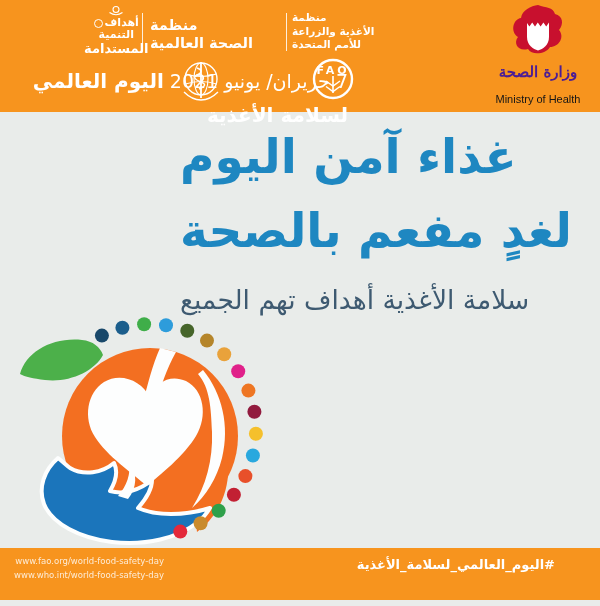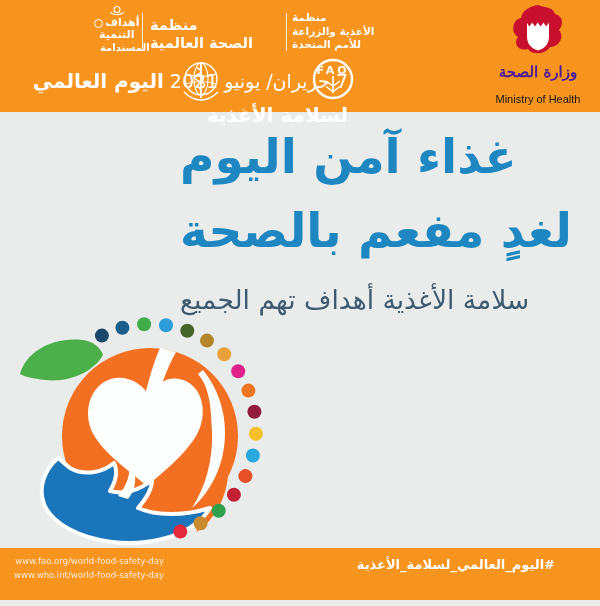--- a/index.html
+++ b/index.html
@@ -10,21 +10,21 @@
   
   .header{position:absolute;top:0;left:0;width:600px;height:112px;background:var(--orange);}
   .org{position:absolute;display:flex;align-items:center;color:#fff;flex-direction:column;}
   .sep{position:absolute;top:13px;width:1px;height:38px;background:rgba(255,255,255,.85);}
   
   .sdg{left:84px;top:5px;flex-direction:column;align-items:center;justify-content:space-between;}
   .sdg .txt{direction:rtl;text-align:center;font-weight:bold;line-height:1.12;}
   .sdg .l1{font-size:11px;display:flex;align-items:center;gap:2px;direction:rtl;justify-content:center;}
   .ring{display:inline-block;width:7px;height:7px;border:1.6px solid #fff;border-radius:50%;}
   .sdg .l2{font-size:11px;}
-  .sdg .l3{font-size:10px;letter-spacing:.2px;margin-left:16px;}
+  .sdg .l3{font-size:13px;letter-spacing:.2px;}
   
   .who{left:150px;top:11px;gap:6px;}
   .who .txt{direction:rtl;text-align:left;font-weight:bold;font-size:14.5px;line-height:1.25;margin-top:5px;}
   
   .fao{left:292px;top:9px;gap:5px;}
   .fao .txt{direction:rtl;text-align:left;font-weight:bold;font-size:10.5px;line-height:1.3;margin-top:2px;}
   
   .ministry{position:absolute;right:12px;top:4px;width:100px;text-align:center;}
   .ministry .ar{font-family:"DejaVu Serif",serif;font-weight:bold;font-size:15px;color:#4c1d95;direction:rtl;margin-top:1px;}
   .ministry .en{font-family:Liberation Sans, sans-serif;font-size:11px;color:#161616;margin-top:12px;}

